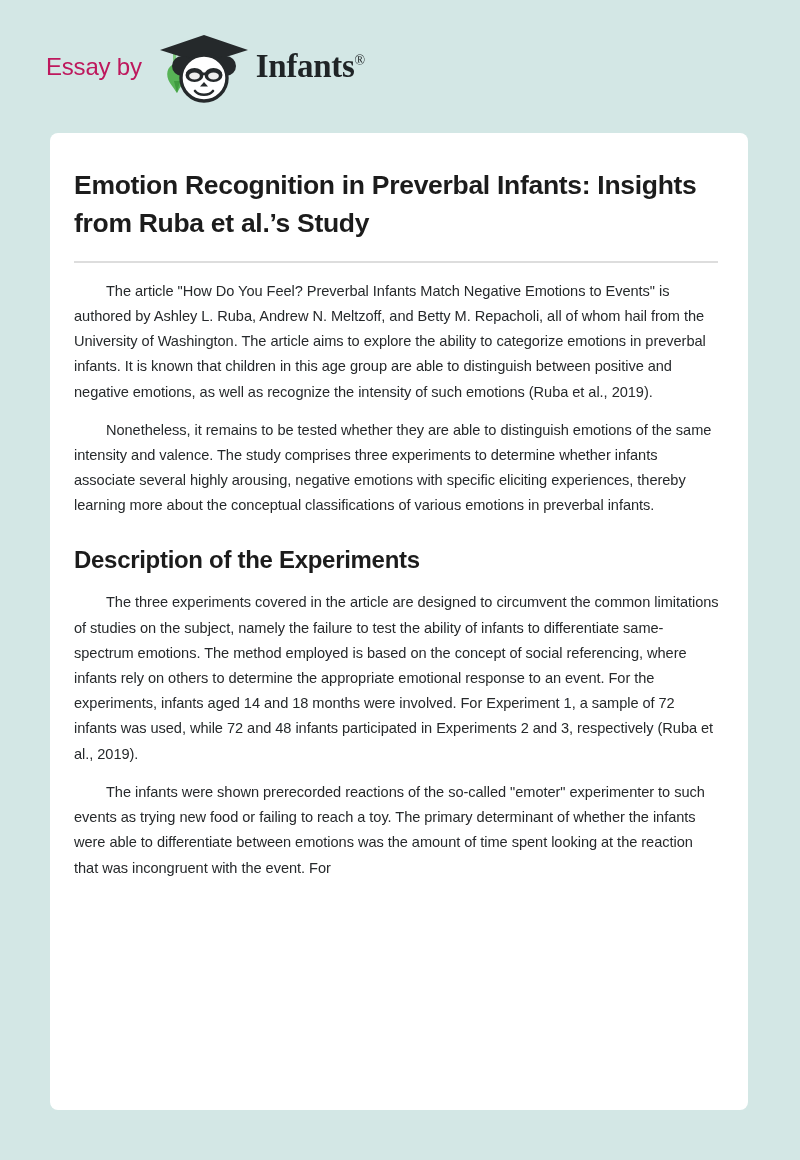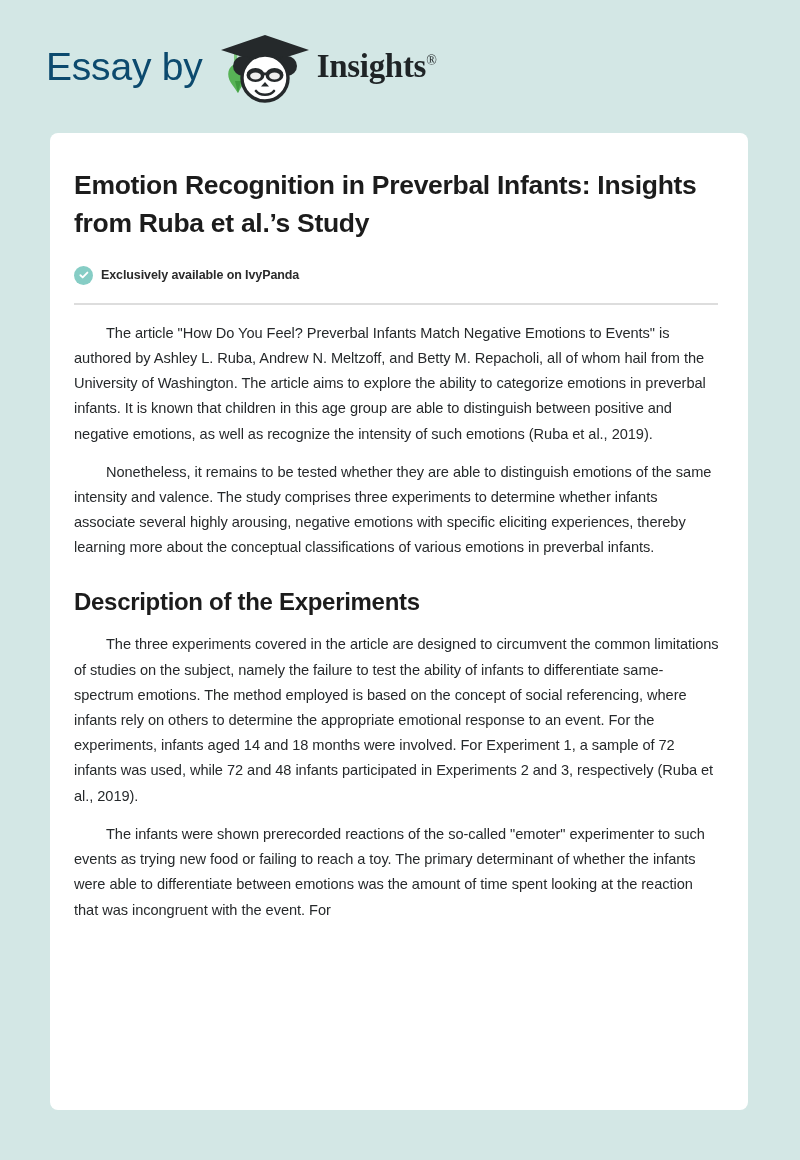--- a/index.html
+++ b/index.html
@@ -21,22 +21,22 @@
     display: flex;
     align-items: center;
     padding-left: 46px;
   }
   .brand-lockup {
     display: flex;
     align-items: center;
     gap: 10px;
   }
   .essay-by {
-    font-size: 39px;
-    color: #0c4a6e;
+    font-size: 24px;
+    color: #be185d;
     letter-spacing: -0.2px;
     line-height: 1;
     font-weight: 400;
   }
   .panda-logo {
     width: 96px;
     height: 70px;
     display: block;
     margin-left: 4px;
     margin-top: 2px;
@@ -161,39 +161,31 @@
         <rect x="30" y="39.5" width="36" height="2.6" fill="#25292b"></rect>
         <ellipse cx="38.5" cy="43" rx="5.4" ry="3.4" fill="#ffffff" opacity="0.92"></ellipse>
         <ellipse cx="57.5" cy="43" rx="5.4" ry="3.4" fill="#ffffff" opacity="0.92"></ellipse>
 
         <path d="M48 49 L44 53.5 L52 53.5 Z" fill="#25292b"></path>
         <path d="M39 58 C43 63 53 63 57 58" fill="none" stroke="#25292b" stroke-width="2.6" stroke-linecap="round"></path>
       </svg>
     </span>
 
     <span class="wordmark">
-      <span>Insights</span><span class="reg">®</span>
+      <span>Infants</span><span class="reg">®</span>
     </span>
 
   </div>
 </div>
 
 <div class="paper-card">
   <div class="paper-inner">
 
     <h1 class="doc-title">Emotion Recognition in Preverbal Infants: Insights from Ruba et al.’s Study</h1>
 
-    <div class="availability-row">
-      <span class="check-badge">
-        <svg width="12" height="12" viewBox="0 0 12 12" xmlns="http://www.w3.org/2000/svg">
-          <path d="M2.4 6.2 L4.7 8.4 L9.4 3.6" fill="none" stroke="#ffffff" stroke-width="1.9" stroke-linecap="round" stroke-linejoin="round"></path>
-        </svg>
-      </span>
-      <span class="availability-text">Exclusively available on IvyPanda</span>
-    </div>
 
     <div class="rule"></div>
 
     <p class="body-para">The article "How Do You Feel? Preverbal Infants Match Negative Emotions to Events" is authored by Ashley L. Ruba, Andrew N. Meltzoff, and Betty M. Repacholi, all of whom hail from the University of Washington. The article aims to explore the ability to categorize emotions in preverbal infants. It is known that children in this age group are able to distinguish between positive and negative emotions, as well as recognize the intensity of such emotions (Ruba et al., 2019).</p>
     <p class="body-para tight">Nonetheless, it remains to be tested whether they are able to distinguish emotions of the same intensity and valence. The study comprises three experiments to determine whether infants associate several highly arousing, negative emotions with specific eliciting experiences, thereby learning more about the conceptual classifications of various emotions in preverbal infants.</p>
 
     <h2 class="section-heading">Description of the Experiments</h2>
     <p class="body-para">The three experiments covered in the article are designed to circumvent the common limitations of studies on the subject, namely the failure to test the ability of infants to differentiate same-spectrum emotions. The method employed is based on the concept of social referencing, where infants rely on others to determine the appropriate emotional response to an event. For the experiments, infants aged 14 and 18 months were involved. For Experiment 1, a sample of 72 infants was used, while 72 and 48 infants participated in Experiments 2 and 3, respectively (Ruba et al., 2019).</p>
     <p class="body-para tight">The infants were shown prerecorded reactions of the so-called "emoter" experimenter to such events as trying new food or failing to reach a toy. The primary determinant of whether the infants were able to differentiate between emotions was the amount of time spent looking at the reaction that was incongruent with the event. For</p>
 

